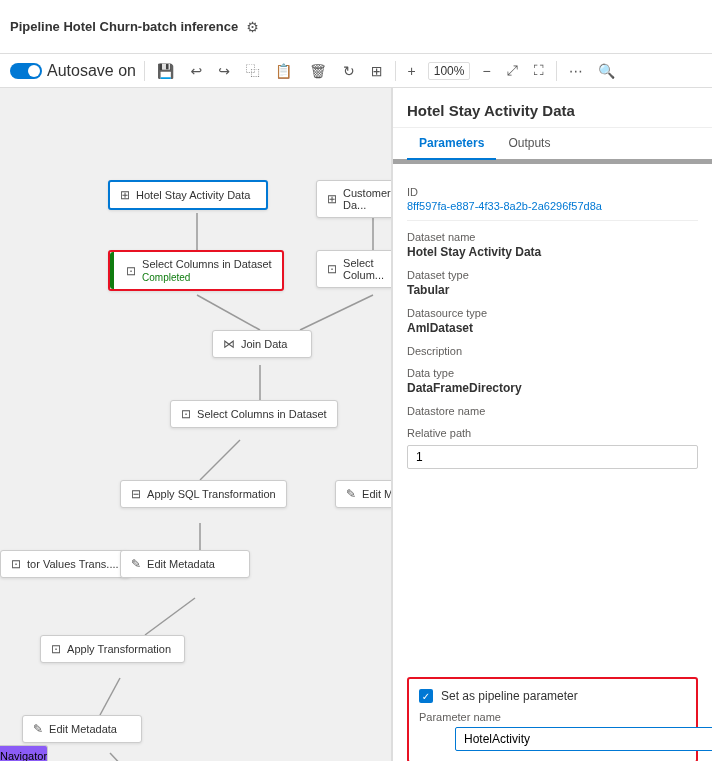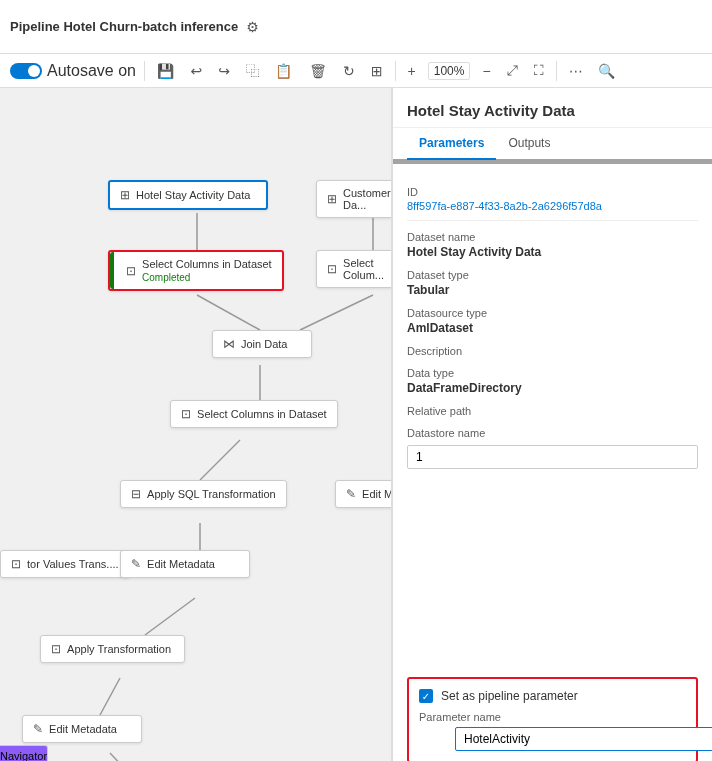--- a/index.html
+++ b/index.html
@@ -253,23 +253,23 @@
       <div class="field-value bold">Tabular</div>
 
       <div class="field-label">Datasource type</div>
       <div class="field-value bold">AmlDataset</div>
 
       <div class="field-label">Description</div>
 
       <div class="field-label">Data type</div>
       <div class="field-value bold">DataFrameDirectory</div>
 
+      <div class="field-label">Datastore name</div>
+
       <div class="field-label">Relative path</div>
-
-      <div class="field-label">Datastore name</div>
 
       <input type="text" class="version-input" value="1" style="">
     </div>
 
     <div class="param-section">
       <div class="checkbox-row">
         <div class="checkbox-box">
           <span class="checkbox-check">✓</span>
         </div>
         <span class="checkbox-label">Set as pipeline parameter</span>

